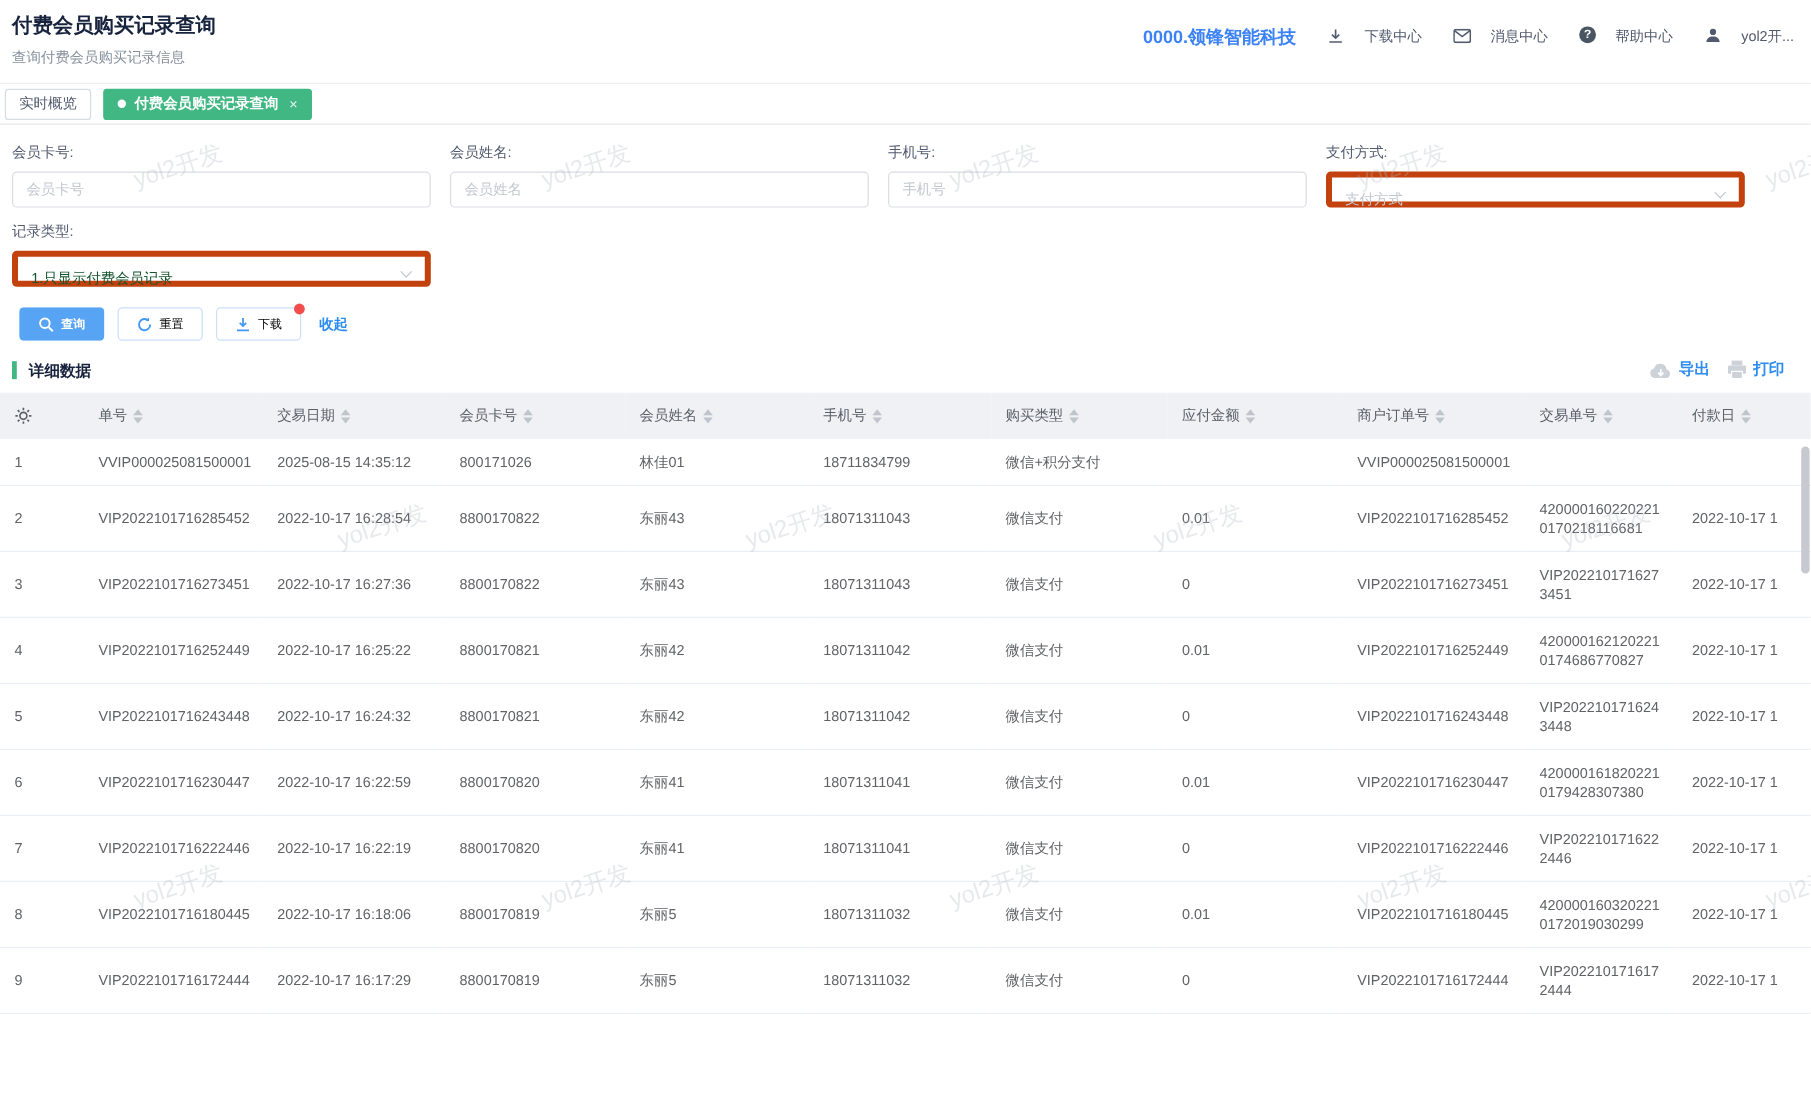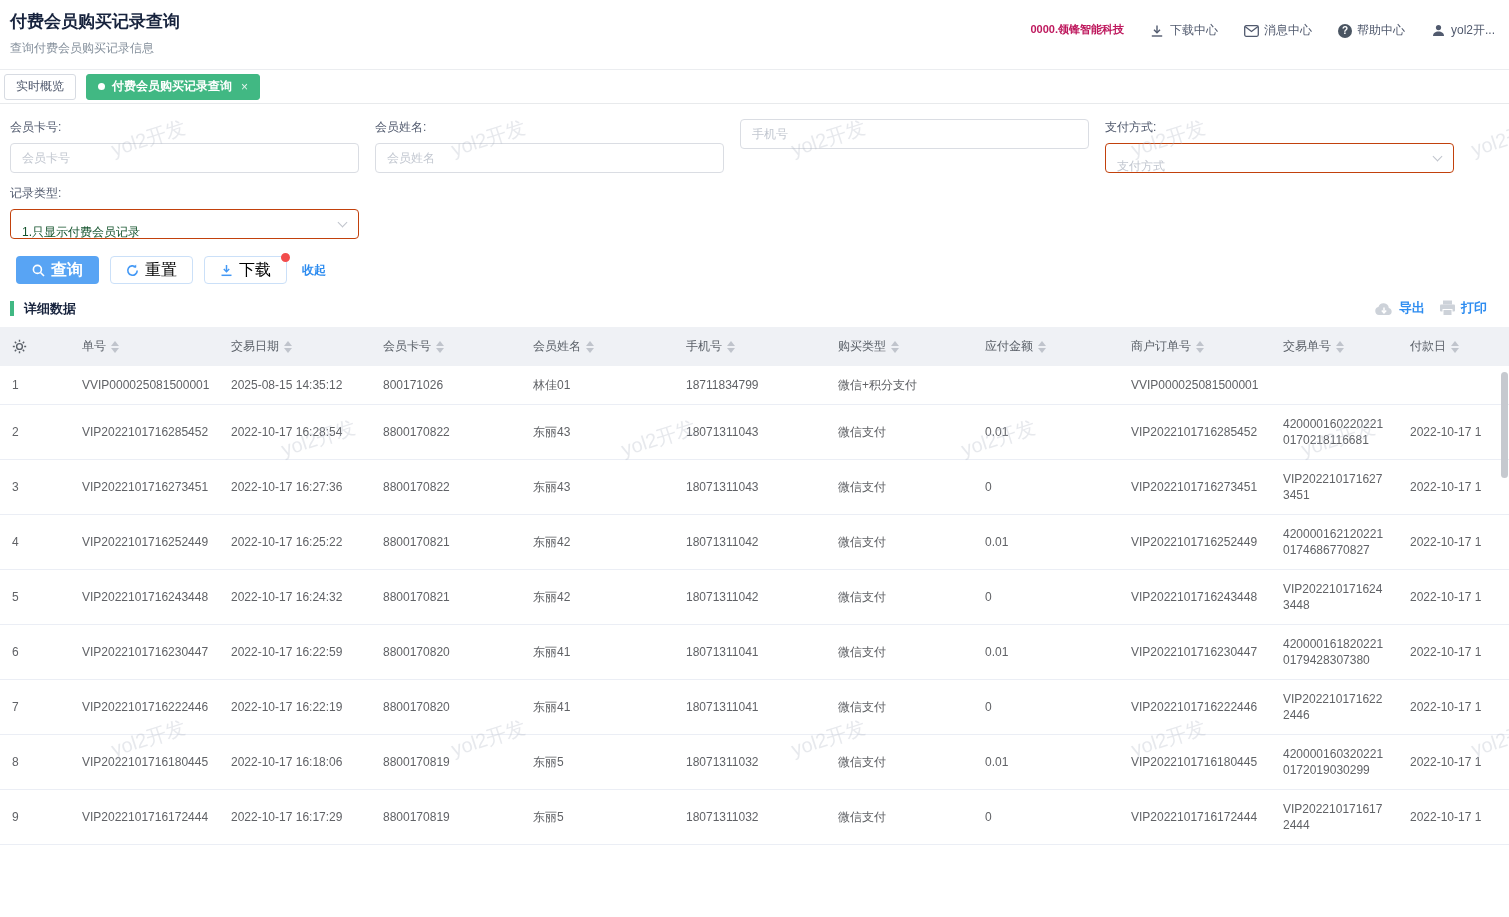--- a/index.html
+++ b/index.html
@@ -3,43 +3,43 @@
 <meta charset="utf-8">
 <style>
   * { margin:0; padding:0; box-sizing:border-box; }
   html,body { width:1509px; height:917px; background:#fff; overflow:hidden;
     font-family:"Liberation Sans","DejaVu Sans",sans-serif; }
   
   .top-header { height:70px; padding:10px 14px 0 10px; display:flex; justify-content:space-between; border-bottom:1px solid #ebedf0; background:#fff; }
   .page-title { font-size:17px; font-weight:bold; color:#17233d; }
   .page-subtitle { font-size:12px; color:#85909c; margin-top:7px; }
   .header-right { display:flex; align-items:flex-start; gap:26px; padding-top:12px; }
-  .company { font-size:11px; font-weight:bold; color:#be185d; }
-  .hmenu { display:flex; align-items:center; gap:5px; font-size:12px; color:#515a6e; cursor:pointer; }
+  .company { font-size:15px; font-weight:bold; color:#3b82f6; }
+  .hmenu { display:flex; align-items:flex-start; gap:16px; font-size:12px; color:#515a6e; cursor:pointer; }
   .hicon { width:15px; height:15px; display:inline-flex; align-items:center; justify-content:center; }
   .help-circle { width:14px; height:14px; border-radius:50%; background:#4a5562; color:#fff; font-size:10px; font-weight:bold; display:flex; align-items:center; justify-content:center; }
   
   .tab-bar { height:34px; display:flex; align-items:center; gap:10px; padding:0 4px; border-bottom:1px solid #e8eaec; background:#fff; }
   .tab { height:26px; padding:0 11px; display:inline-flex; align-items:center; gap:7px; font-size:12px; color:#515a6e; background:#fff; border:1px solid #d7dbe2; border-radius:3px; cursor:pointer; }
   .tab.active { background:var(--green); border-color:var(--green); color:#fff; font-weight:bold; }
   .tab-dot { width:7px; height:7px; border-radius:50%; background:#fff; }
   .tab-close { font-size:12px; font-weight:normal; opacity:.85; margin-left:2px; }
   
   .filter-area { padding:15px 10px 0 10px; }
   .filter-grid { display:grid; grid-template-columns:repeat(4,349px); column-gap:16px; }
   .field-label { font-size:12px; color:#515a6e; margin-bottom:7px; }
   .tinput { width:100%; height:30px; border:1px solid #dadde3; border-radius:4px; padding:0 11px; font-size:12px; color:#515a6e; outline:none; font-family:inherit; background:#fff; }
   .tinput::placeholder { color:#c2c7d0; }
-  .tselect { position:relative; width:100%; height:30px; border:1px solid #c2410c; border-radius:4px; padding:16px 28px 0 11px; font-size:12px; display:flex; align-items:center; background:#fff; cursor:pointer; }
+  .tselect { position:relative; width:100%; height:30px; border:5px solid #c2410c; border-radius:4px; padding:16px 28px 0 11px; font-size:12px; display:flex; align-items:center; background:#fff; cursor:pointer; }
   .tselect .ph { color:#c2c7d0; } .tselect .val { color:#14532d; }
   .chev { position:absolute; right:12px; top:9px; width:7px; height:7px; border-right:1.4px solid #c0c4cc; border-bottom:1.4px solid #c0c4cc; transform:rotate(45deg); }
   .row2 { margin-top:12px; }
   
   .btn-row { display:flex; align-items:center; gap:11px; margin:17px 0 0 6px; }
-  .btn { height:28px; padding:0 15px; border-radius:4px; font-size:16px; display:inline-flex; align-items:center; gap:6px; cursor:pointer; border:1px solid transparent; position:relative; background:#fff; font-family:inherit; }
+  .btn { height:28px; padding:0 15px; border-radius:4px; font-size:10px; display:inline-flex; align-items:center; gap:6px; cursor:pointer; border:1px solid transparent; position:relative; background:#fff; font-family:inherit; }
   .btn-primary { background:#58a4f4; color:#fff; font-weight:bold; }
   .btn-outline { border-color:#cbe0f8; color:#000000; }
   .red-dot { position:absolute; right:-4px; top:-4px; width:9px; height:9px; border-radius:50%; background:#f24c4c; }
   .link { font-size:12px; font-weight:bold; color:#2d8cf0; cursor:pointer; margin-left:4px; }
   
   .section-row { margin-top:15px; padding-right:12px; display:flex; justify-content:space-between; align-items:center; }
   .section-title { font-size:13px; font-weight:bold; color:#17233d; border-left:4px solid var(--green); padding-left:10px; line-height:15px; }
   .tools { display:flex; align-items:flex-end; gap:14px; }
   .tool { display:flex; align-items:center; gap:5px; font-size:13px; font-weight:bold; color:#2d8cf0; cursor:pointer; }
   
@@ -139,20 +139,21 @@
   <div class="filter-grid">
     <div>
       <div class="field-label">会员卡号:</div>
       <input class="tinput" placeholder="会员卡号" style="">
     </div>
     <div>
       <div class="field-label">会员姓名:</div>
       <input class="tinput" placeholder="会员姓名" style="">
     </div>
     <div>
+      <div class="field-label">手机号:</div>
       <input class="tinput" placeholder="手机号" style="">
     </div>
     <div>
       <div class="field-label">支付方式:</div>
       <div class="tselect">
         <span class="ph">支付方式</span>
         <span class="chev"></span>
       </div>
     </div>
   </div>

